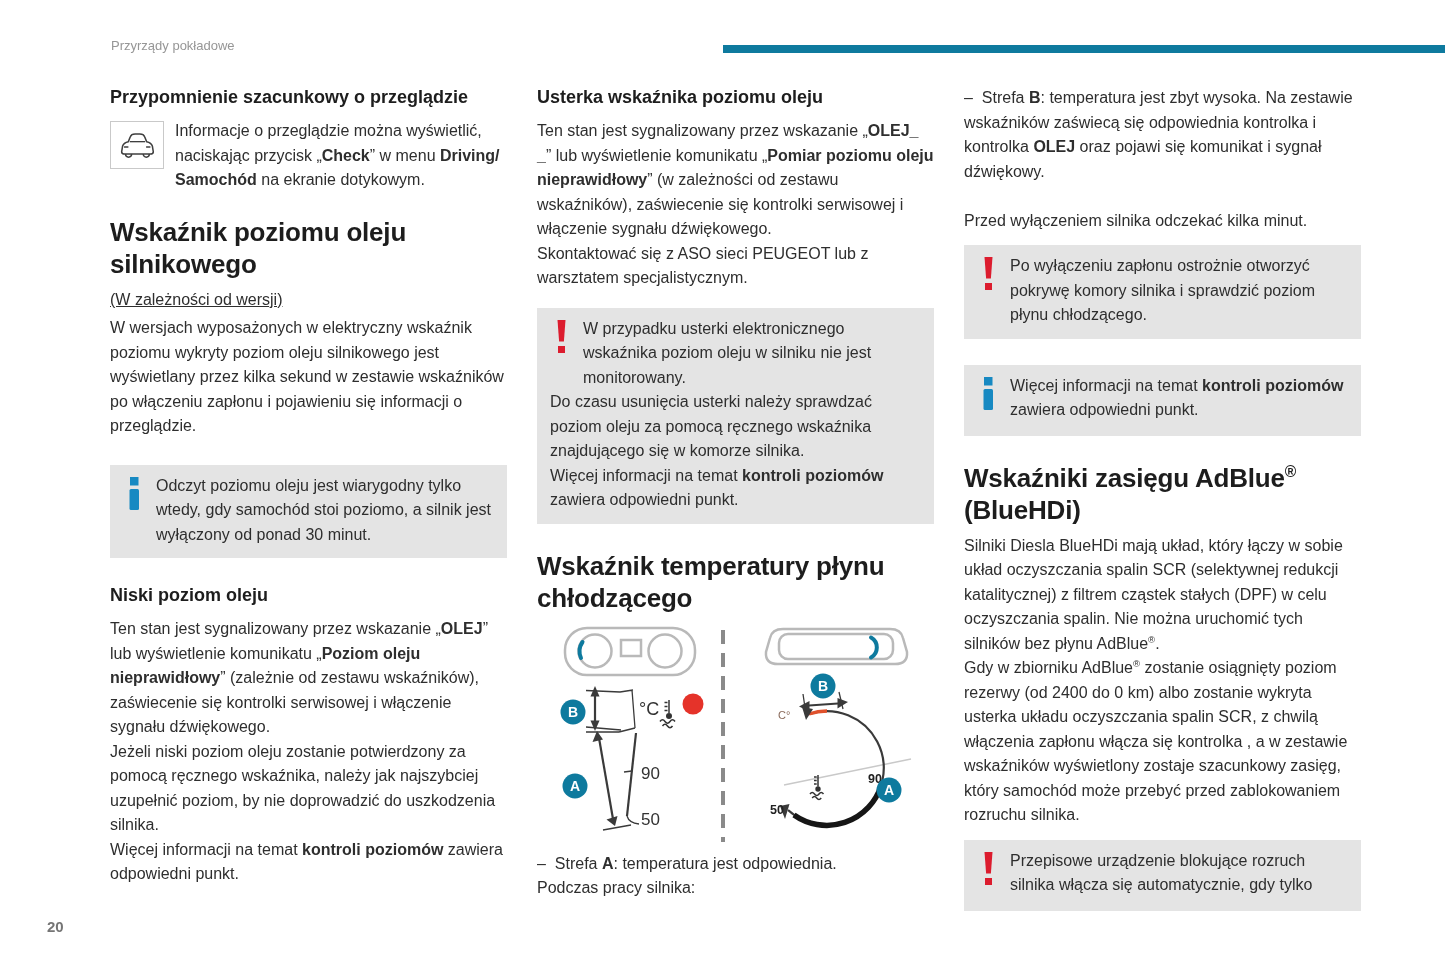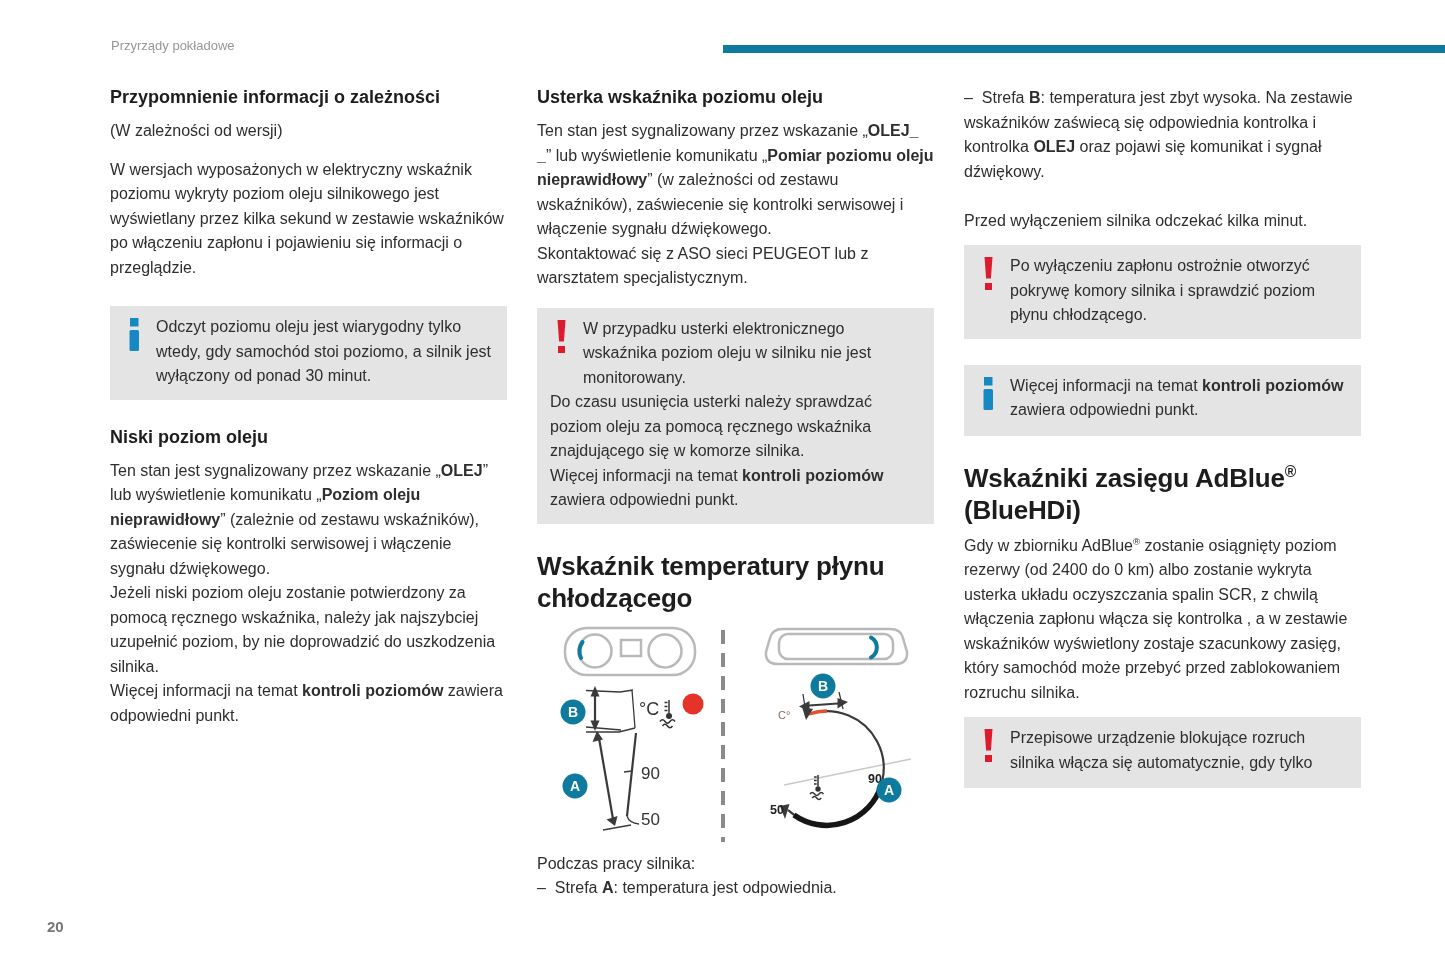--- a/index.html
+++ b/index.html
@@ -12,21 +12,21 @@
   sup{font-size:60%;vertical-align:super;line-height:0;}
   .runhead{position:absolute;top:38px;left:111px;font-size:13px;color:#969696;}
   .topbar{position:absolute;top:45px;left:723px;right:0;height:8px;background:var(--accent,#0e7a9e);}
   .pagenum{position:absolute;left:47px;top:918px;font-size:15px;font-weight:bold;color:#757575;}
   .columns{position:absolute;top:86px;left:110px;display:flex;gap:30px;}
   .col{width:397px;font-size:16px;line-height:24.5px;}
   h1{font-size:26px;line-height:32px;margin:20px 0 8px;color:#1d1d1d;font-weight:bold;letter-spacing:-0.2px;}
   h2{font-size:18px;line-height:22px;margin:0 0 11px;color:#1d1d1d;font-weight:bold;}
   h2.mt{margin-top:24px;}
   p{margin:0;}
-  .variant{margin-bottom:14px;}
+  .variant{margin-bottom:4px;text-decoration:underline;}
   .note{background:var(--box-bg,#e4e4e4);padding:9px 13px 11px;margin:26px 0;overflow:hidden;}
   .note-icon{float:left;width:17px;height:48px;margin:3px 13px 0 3px;}
   .note-icon svg{display:block;}
   .car-box{float:left;width:52px;height:46px;border:1px solid #c9c9c9;margin:2px 11px 2px 0;
     display:flex;align-items:center;justify-content:center;background:#fff;}
   .diagram{display:block;width:397px;height:228px;margin:6px 0 2px;}
   
   svg text{font-family:"Liberation Sans",sans-serif;}
   .outline{fill:none;stroke:#b9b9b9;stroke-width:2.5;}
   .bluemark{fill:none;stroke:var(--accent,#0e7a9e);stroke-width:4;stroke-linecap:round;}
@@ -45,21 +45,33 @@
 </style>
 </head>
 <body style="--accent: #0e7a9e; --info: #1789c2; --warning: #dc1c2e; --box-bg: #e4e4e4;">
 
 <div class="runhead">Przyrządy pokładowe</div>
 <div class="topbar"></div>
 
 <div class="columns">
 
   <div class="col">
-    <h2>Przypomnienie informacji o zależności</h2>
+    <h2>Przypomnienie szacunkowy o przeglądzie</h2>
+    <div>
+      <span class="car-box">
+        <svg width="46" height="38" viewBox="0 0 48 38" aria-hidden="true">
+          <path d="M8,26 L9,20 Q10,16.5 15,15.5 L17,10.5 Q18,7.5 22,7.5 L27,7.5 Q31,7.5 32,10.5 L34,15.5 Q39,16.5 40,20 L41,26 Q41,28.5 38,28.5 L11,28.5 Q8,28.5 8,26 Z" fill="none" stroke="#3f3f3f" stroke-width="1.6"></path>
+          <path d="M16.5,15.5 L32.5,15.5" stroke="#3f3f3f" stroke-width="1.4" fill="none"></path>
+          <path d="M12,28.5 a3.2,3.2 0 0 0 6.4,0 M30.5,28.5 a3.2,3.2 0 0 0 6.4,0" stroke="#3f3f3f" stroke-width="1.5" fill="none"></path>
+          <path d="M10.5,21 h4.5 M33.5,21 h4.5" stroke="#3f3f3f" stroke-width="1.5"></path>
+        </svg>
+      </span>
+      <p>Informacje o przeglądzie można wyświetlić, naciskając przycisk „<b>Check</b>” w menu <b>Driving/ Samochód</b> na ekranie dotykowym.</p>
+    </div>
+    <h1 style="margin-top:23px;">Wskaźnik poziomu oleju silnikowego</h1>
     <p class="variant">(W zależności od wersji)</p>
     <p>W wersjach wyposażonych w elektryczny wskaźnik poziomu wykryty poziom oleju silnikowego jest wyświetlany przez kilka sekund w zestawie wskaźników po włączeniu zapłonu i pojawieniu się informacji o przeglądzie.</p>
     <div class="note">
       <span class="note-icon">
         <svg width="17" height="34" viewBox="0 0 17 34">
           <rect x="4" y="0" width="8.5" height="8.5" fill="var(--info,#1789c2)"></rect>
           <rect x="3.5" y="12" width="9.5" height="21" rx="1.5" fill="var(--info,#1789c2)"></rect>
         </svg>
       </span>
       <p>Odczyt poziomu oleju jest wiarygodny tylko wtedy, gdy samochód stoi poziomo, a silnik jest wyłączony od ponad 30 minut.</p>
@@ -153,22 +165,22 @@
         <polygon class="head" points="262,84.5 272.5,79 272.5,89.5"></polygon>
         <polygon class="head" points="311,80 300.5,76 300.5,86.5"></polygon>
         <path class="thin" d="M266,72 l2.5,17 M302,70 l4,17"></path>
         <circle class="badge" cx="286" cy="64" r="12.5"></circle>
         <text class="badge-t" x="286" y="69">B</text>
         <circle class="badge" cx="352" cy="168" r="12.5"></circle>
         <text class="badge-t" x="352" y="173">A</text>
       </g>
     </svg>
 
+    <p>–&nbsp; Strefa <b>A</b>: temperatura jest odpowiednia.</p>
     <p>Podczas pracy silnika:</p>
-    <p>–&nbsp; Strefa <b>A</b>: temperatura jest odpowiednia.</p>
   </div>
 
   <div class="col">
     <p>–&nbsp; Strefa <b>B</b>: temperatura jest zbyt wysoka. Na zestawie wskaźników zaświecą się odpowiednia kontrolka i kontrolka <b>OLEJ</b> oraz pojawi się komunikat i sygnał dźwiękowy.<br><br>Przed wyłączeniem silnika odczekać kilka minut.</p>
     <div class="note" style="margin-top:12px;">
       <span class="note-icon">
         <svg width="17" height="34" viewBox="0 0 17 34">
           <path d="M4.5,0 h8 l-1.6,21.5 h-4.8 Z" fill="var(--warning,#dc1c2e)"></path>
           <rect x="5" y="26" width="7" height="7" fill="var(--warning,#dc1c2e)"></rect>
         </svg>
@@ -178,20 +190,21 @@
     <div class="note" style="margin-top:12px;">
       <span class="note-icon">
         <svg width="17" height="34" viewBox="0 0 17 34">
           <rect x="4" y="0" width="8.5" height="8.5" fill="var(--info,#1789c2)"></rect>
           <rect x="3.5" y="12" width="9.5" height="21" rx="1.5" fill="var(--info,#1789c2)"></rect>
         </svg>
       </span>
       <p>Więcej informacji na temat <b>kontroli poziomów</b> zawiera odpowiedni punkt.</p>
     </div>
     <h1 style="margin-top:16px;">Wskaźniki zasięgu AdBlue<sup>®</sup><br>(BlueHDi)</h1>
+    <p>Silniki Diesla BlueHDi mają układ, który łączy w sobie układ oczyszczania spalin SCR (selektywnej redukcji katalitycznej) z filtrem cząstek stałych (DPF) w celu oczyszczania spalin. Nie można uruchomić tych silników bez płynu AdBlue<sup>®</sup>.</p>
     <p>Gdy w zbiorniku AdBlue<sup>®</sup> zostanie osiągnięty poziom rezerwy (od 2400 do 0 km) albo zostanie wykryta usterka układu oczyszczania spalin SCR, z chwilą włączenia zapłonu włącza się kontrolka , a w zestawie wskaźników wyświetlony zostaje szacunkowy zasięg, który samochód może przebyć przed zablokowaniem rozruchu silnika.</p>
     <div class="note" style="margin-top:12px;">
       <span class="note-icon">
         <svg width="17" height="34" viewBox="0 0 17 34">
           <path d="M4.5,0 h8 l-1.6,21.5 h-4.8 Z" fill="var(--warning,#dc1c2e)"></path>
           <rect x="5" y="26" width="7" height="7" fill="var(--warning,#dc1c2e)"></rect>
         </svg>
       </span>
       <p>Przepisowe urządzenie blokujące rozruch silnika włącza się automatycznie, gdy tylko</p>
     </div>

